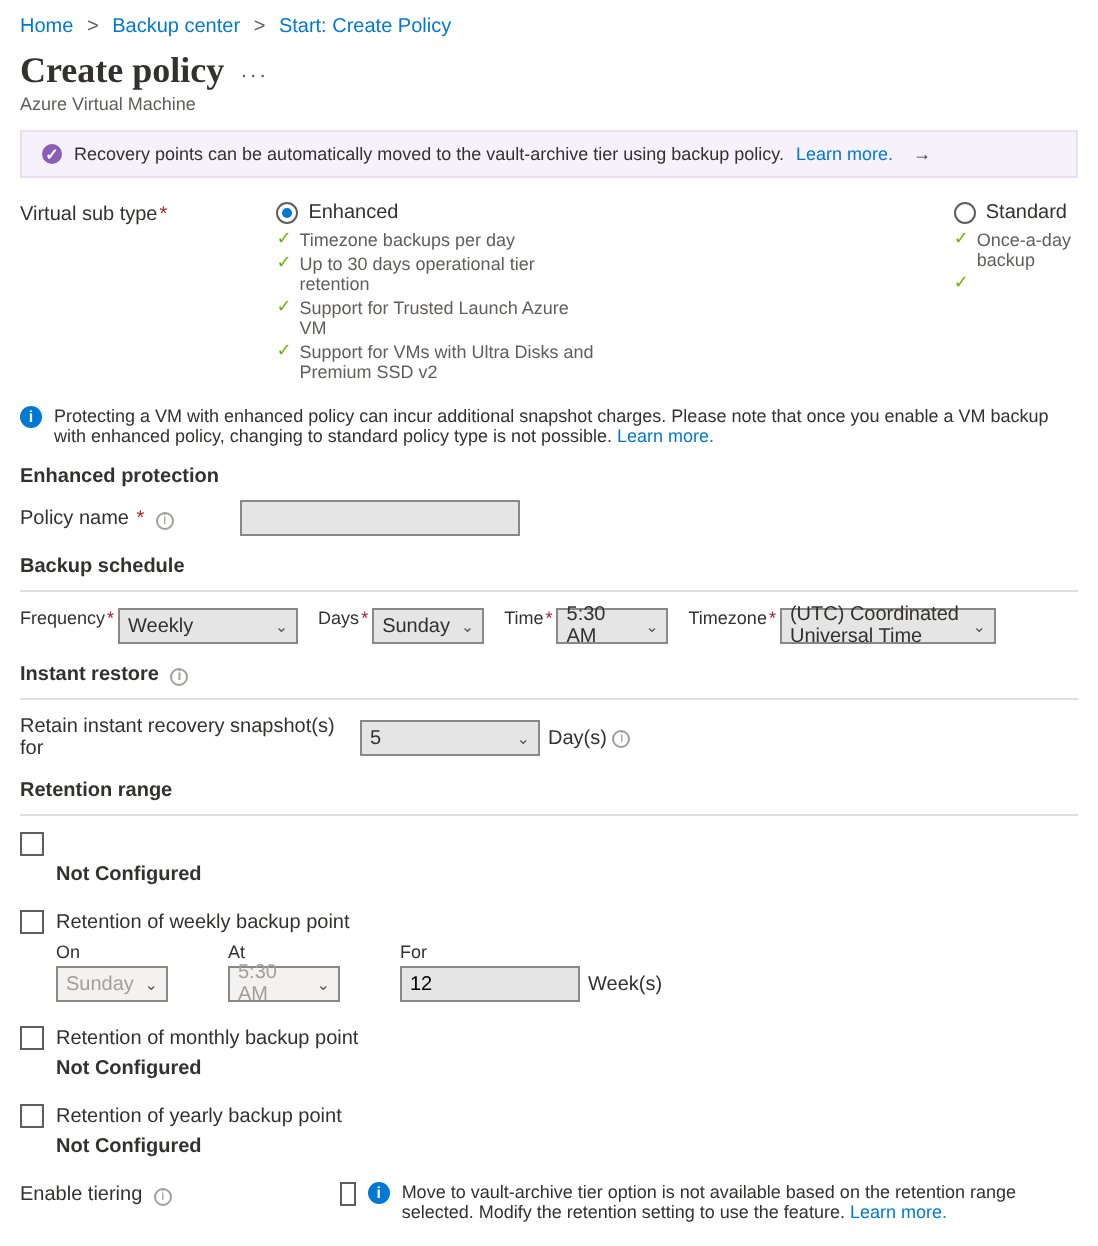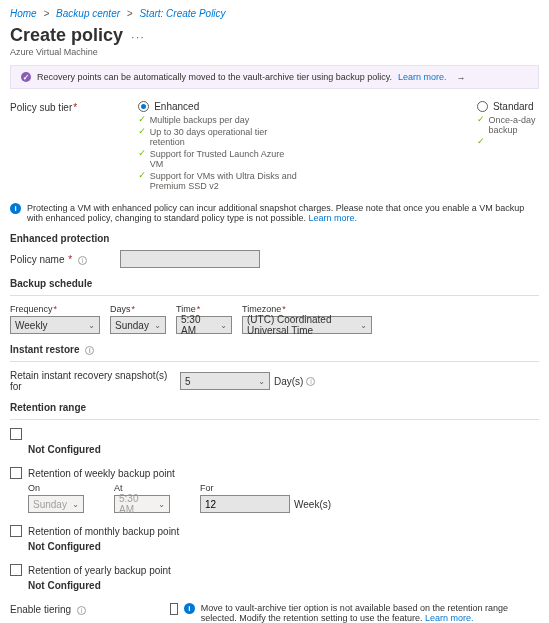--- a/index.html
+++ b/index.html
@@ -5,25 +5,25 @@
   * { box-sizing: border-box; }
   body {
     margin: 0;
     font-family: "Segoe UI", -apple-system, sans-serif;
     font-size: 10px;
     color: #323130;
     background: #fff;
     padding: 8px 10px;
     width: 549px;
   }
-  .breadcrumb { font-size: 10px; color: #605e5c; margin-bottom: 6px; font-style: italic; }
+  .breadcrumb { font-size: 10px; color: #605e5c; margin-bottom: 6px; }
   .breadcrumb a { color: #0078d4; text-decoration: none; }
   .breadcrumb span.sep { margin: 0 4px; color: #605e5c; }
   .title-row { display: flex; align-items: baseline; gap: 8px; }
-  .title { font-size: 18px; font-weight: 600; margin: 0; }
+  .title { font-size: 18px; font-weight: 600; margin: 0; font-family: Liberation Serif, serif; }
   .title-more { color: #605e5c; letter-spacing: 1px; font-size: 11px; cursor:pointer;}
   .subtitle { font-size: 9px; color: #605e5c; margin: 1px 0 8px; }
   .info-banner {
     background: #f6f1fb;
     border: 1px solid #e8dff3;
     padding: 6px 10px;
     display: flex;
     align-items: center;
     gap: 6px;
     font-size: 9px;
@@ -53,23 +53,23 @@
   .hr { border:none; border-bottom:1px solid #e1dfdd; margin:3px 0 8px;}
   .field-row { display:flex; align-items:center; gap:0; margin-bottom:6px;}
   .field-label { width:110px; font-size:10px;}
   .info-dot { display:inline-block;width:9px;height:9px;border:1px solid #a19f9d;border-radius:50%;font-size:7px;color:#a19f9d;text-align:center;line-height:8px;margin-left:3px;cursor:pointer;}
   input[type="text"].txt, .sel {
     border:1px solid #8a8886; height:18px; font-size:10px; padding:0 4px; background:#e5e5e5;
   }
   .sel { display:inline-flex; align-items:center; justify-content:space-between; gap:4px; cursor:pointer;}
   .sel .chev { font-size:8px; color:#605e5c;}
   .sched { display:flex; gap:10px; }
-  .sched-col { display:flex; flex-direction:column; gap:2px;}
+  .sched-col { display:flex; flex-direction:row; gap:2px;}
   .sched-col .sl { font-size:9px;}
-  .sel.w60{width:56px;} .sel.w90{width:90px;} .sel.w130{width:130px;}
+  .sel.w60{width:56px;} .sel.w90{width:90px;} .sel.w130{width:108px;}
   .txt.w140{width:140px;} .txt.w90{width:90px;}
   .ret-item { margin-bottom:12px;}
   .ret-head { display:flex; align-items:center; gap:6px; font-size:10px;}
   .cb { width:12px;height:12px;border:1px solid #605e5c;display:inline-block;cursor:pointer;background:#fff;}
   .not-conf { font-size:10px; font-weight:600; margin:4px 0 0 18px; color:#323130;}
   .sub-row { display:flex; gap:30px; margin:4px 0 0 18px;}
   .sub-col { display:flex; flex-direction:column; gap:2px;}
   .sub-col .sl{font-size:9px;}
   .sel.disabled{ background:#f3f2f1; color:#a19f9d; cursor:default;}
   .enable-row { display:flex; align-items:flex-start; margin:10px 0;}
@@ -96,34 +96,34 @@
 
 <div class="info-banner">
   <span class="bicon">✓</span>
   <span>Recovery points can be automatically moved to the vault-archive tier using backup policy.</span>
   <span class="learn">Learn more.</span>
   <span class="arrow">→</span>
 </div>
 
 <div class="row">
   <div class="label-col">
-    <span>Policy sub tier</span><span class="req">*</span>
+    <span>Virtual sub type</span><span class="req">*</span>
   </div>
   <div class="radio-col">
     <div class="radio-group">
       <div class="radio-head">
         <span class="radio">
             <span class="dot"></span>
           </span>
         <span>Enhanced</span>
       </div>
       <ul class="bullets">
         <li>
             <span class="check">✓</span>
-            <span>Multiple backups per day</span>
+            <span>Timezone backups per day</span>
           </li>
         <li>
             <span class="check">✓</span>
             <span>Up to 30 days operational tier retention</span>
           </li>
         <li>
             <span class="check">✓</span>
             <span>Support for Trusted Launch Azure VM</span>
           </li>
         <li>

